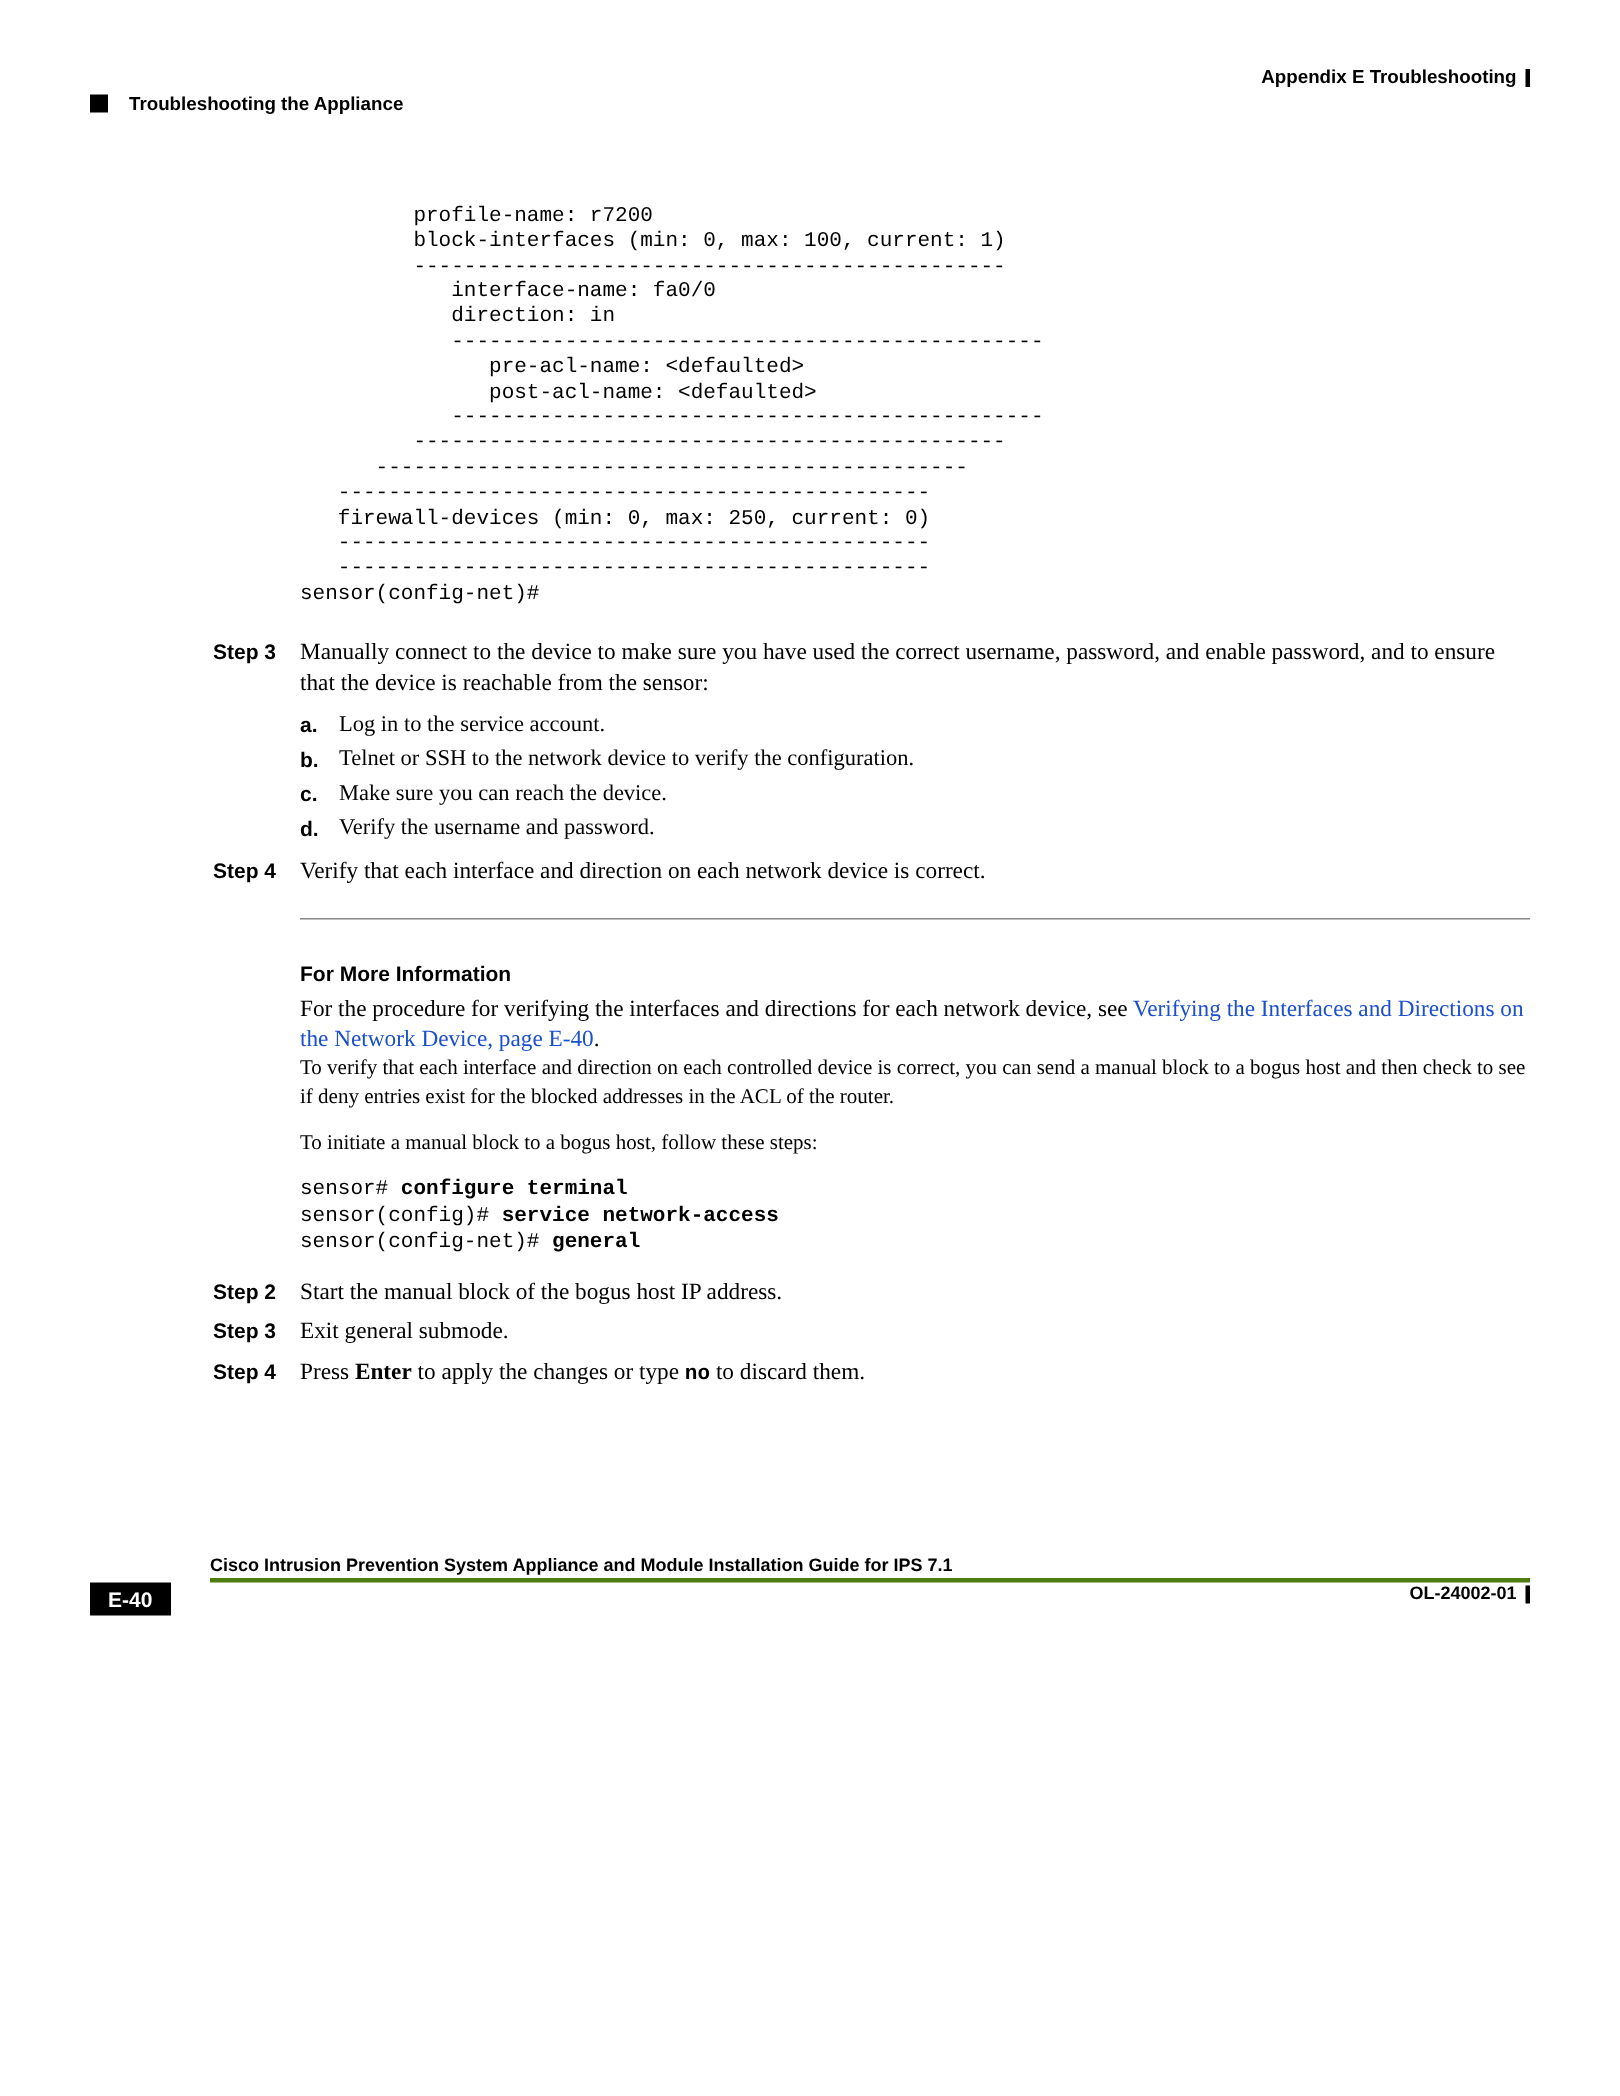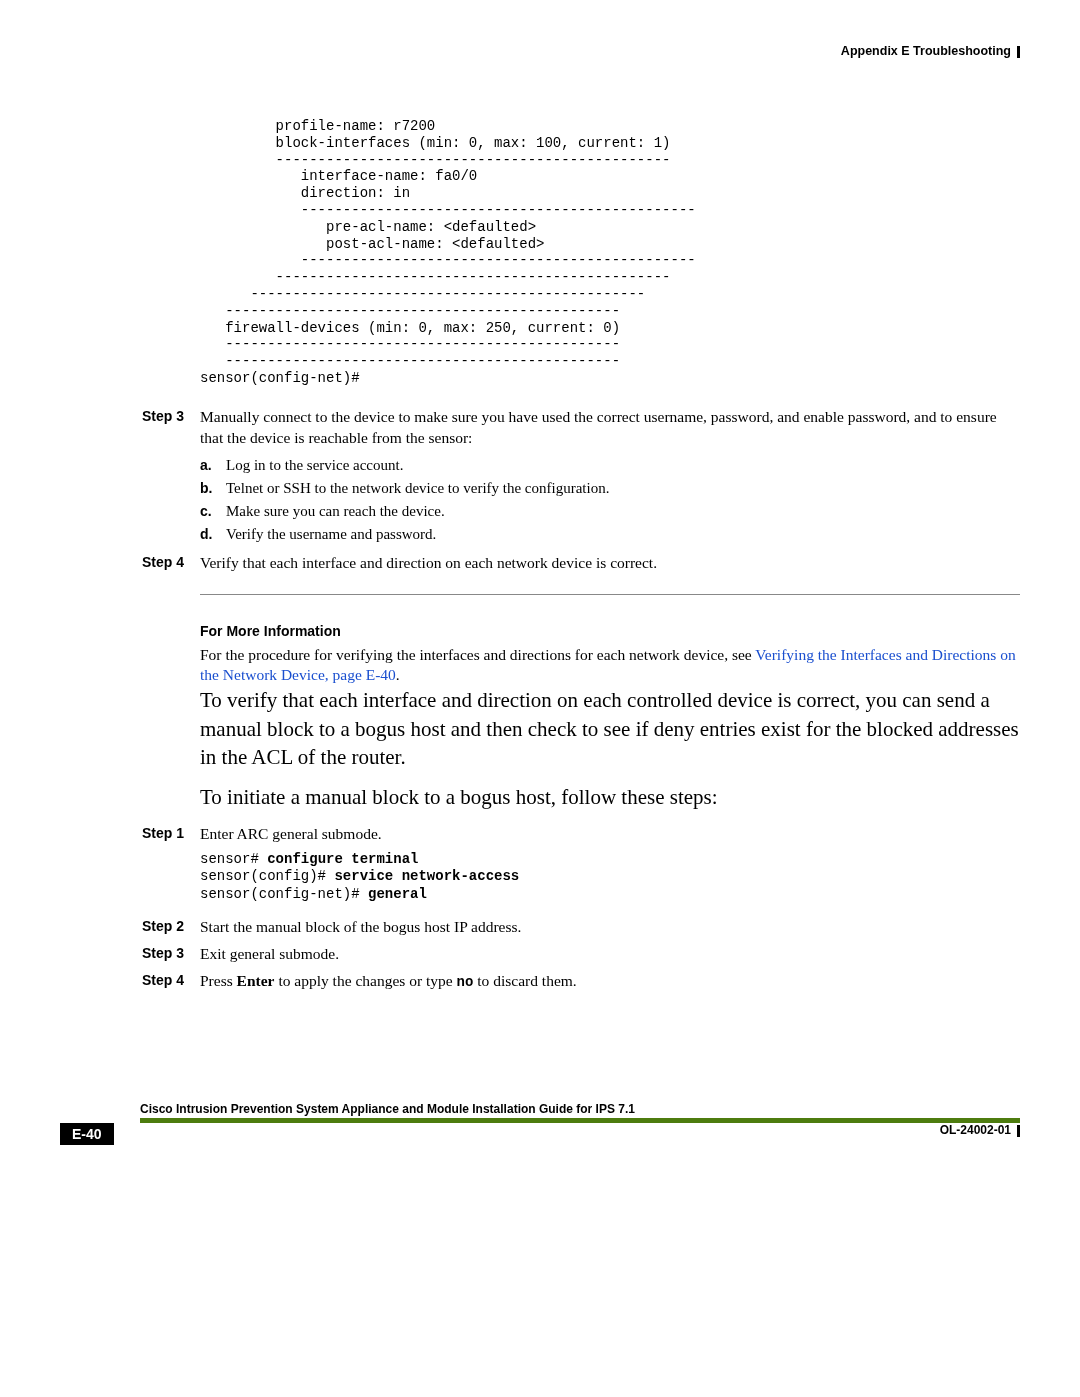--- a/index.html
+++ b/index.html
@@ -111,40 +111,40 @@
     color: #1a4fcf;
     text-decoration: none;
   }
   h2.section {
     font-family: Arial, Helvetica, sans-serif;
     font-weight: bold;
     font-size: 22px;
     margin: 40px 0 20px -140px;
   }
   .para {
-    font-size: 21px;
+    font-size: 14px;
     line-height: 1.35;
     margin-bottom: 12px;
   }
   pre.code-inline {
     font-family: "Courier New", Courier, monospace;
     font-size: 14px;
     white-space: pre;
     margin: 6px 0 14px 0;
     line-height: 1.25;
   }
   pre.code-inline b { font-weight: bold; }
   .monob { font-family: "Courier New", monospace; font-size: 14px; font-weight: bold; }
   .footer-area {
     margin-top: 110px;
   }
   .footer-top {
     display: flex;
     align-items: flex-end;
-    border-bottom: 5px solid #4d7c0f;
+    border-bottom: 3px solid #4d7c0f;
     padding-bottom: 2px;
     margin-left: 80px;
   }
   .footer-title {
     font-family: Arial, Helvetica, sans-serif;
     font-weight: bold;
     font-size: 12px;
     flex: 1;
   }
   .footer-bottom {
@@ -177,20 +177,24 @@
   }
   .bold { font-weight: bold; }
 </style>
 </head>
 <body>
 
 <div class="page">
 
   <div class="header-right">
     <span>Appendix E      Troubleshooting</span><span class="bar"></span>
+  </div>
+  <div class="header-left-row">
+    <div class="header-box"></div>
+    <div class="header-left">Troubleshooting the Appliance</div>
   </div>
 
   <div class="content">
 
     <pre class="code">         profile-name: r7200
          block-interfaces (min: 0, max: 100, current: 1)
          -----------------------------------------------
             interface-name: fa0/0
             direction: in
             -----------------------------------------------
@@ -241,24 +245,20 @@
       <span>For the procedure for verifying the interfaces and directions for each network device, see </span><a class="xref" href="#">Verifying the Interfaces and Directions on the Network Device, page E-40</a><span>.</span>
     </div>
 
 
     <div id="intro-paras">
         <div class="para">To verify that each interface and direction on each controlled device is correct, you can send a manual block to a bogus host and then check to see if deny entries exist for the blocked addresses in the ACL of the router.</div>
         <div class="para">To initiate a manual block to a bogus host, follow these steps:</div>
       </div>
 
     <div id="steps-b">
-        <div class="step-block">
-          <div class="step-label">Step 1</div>
-          <div class="step-body">Enter ARC general submode.</div>
-        </div>
         <pre class="code-inline"><span>sensor# </span><b>configure terminal</b>
 <span>sensor(config)# </span><b>service network-access</b>
 <span>sensor(config-net)# </span><b>general</b></pre>
         <div class="step-block">
           <div class="step-label">Step 2</div>
           <div class="step-body">Start the manual block of the bogus host IP address.</div>
         </div>
         <div class="step-block">
           <div class="step-label">Step 3</div>
           <div class="step-body">Exit general submode.</div>

